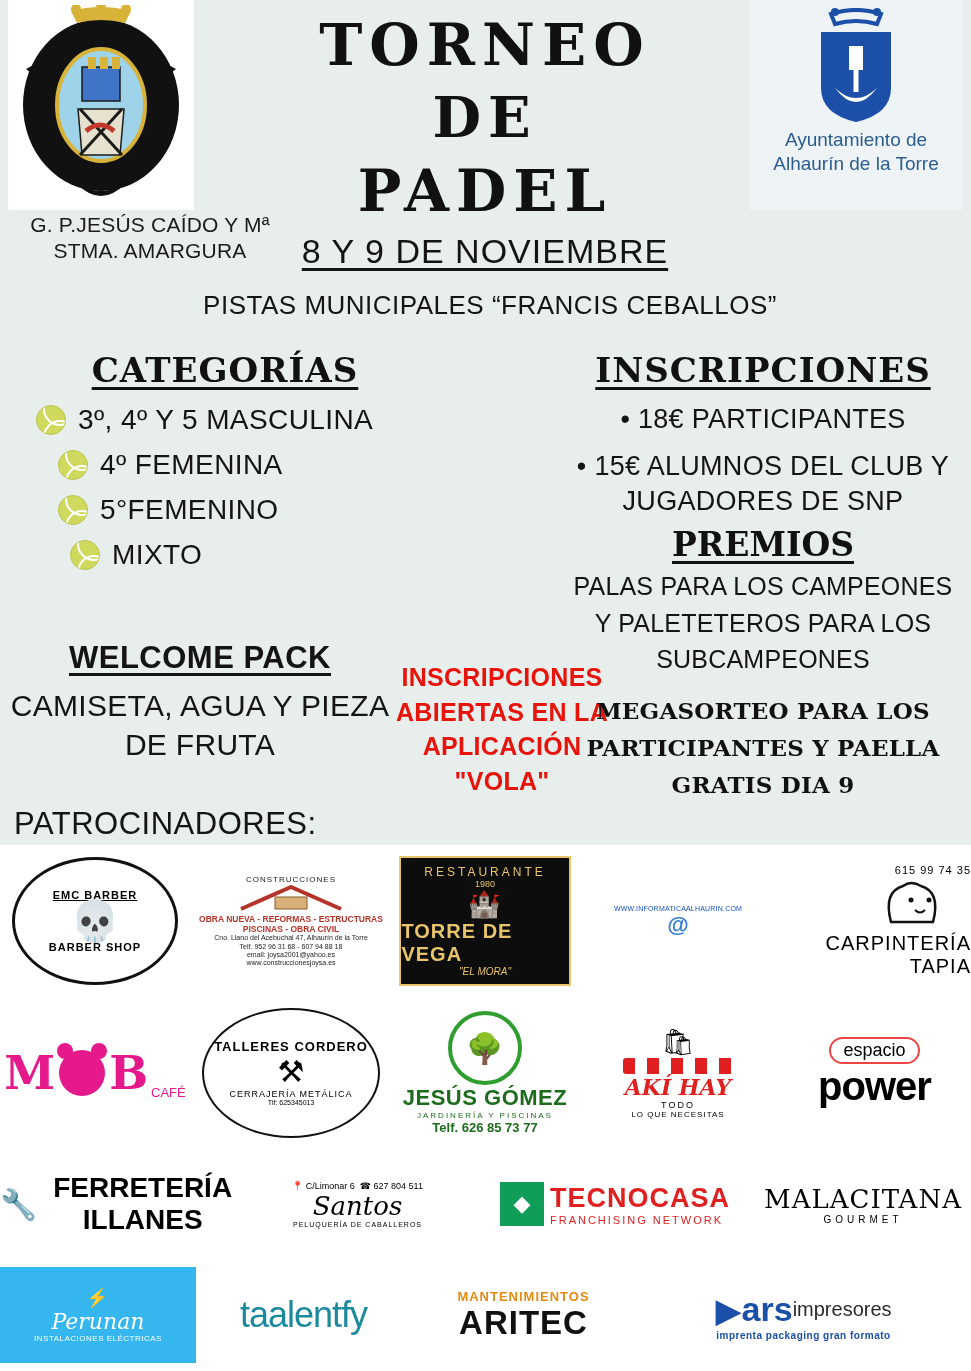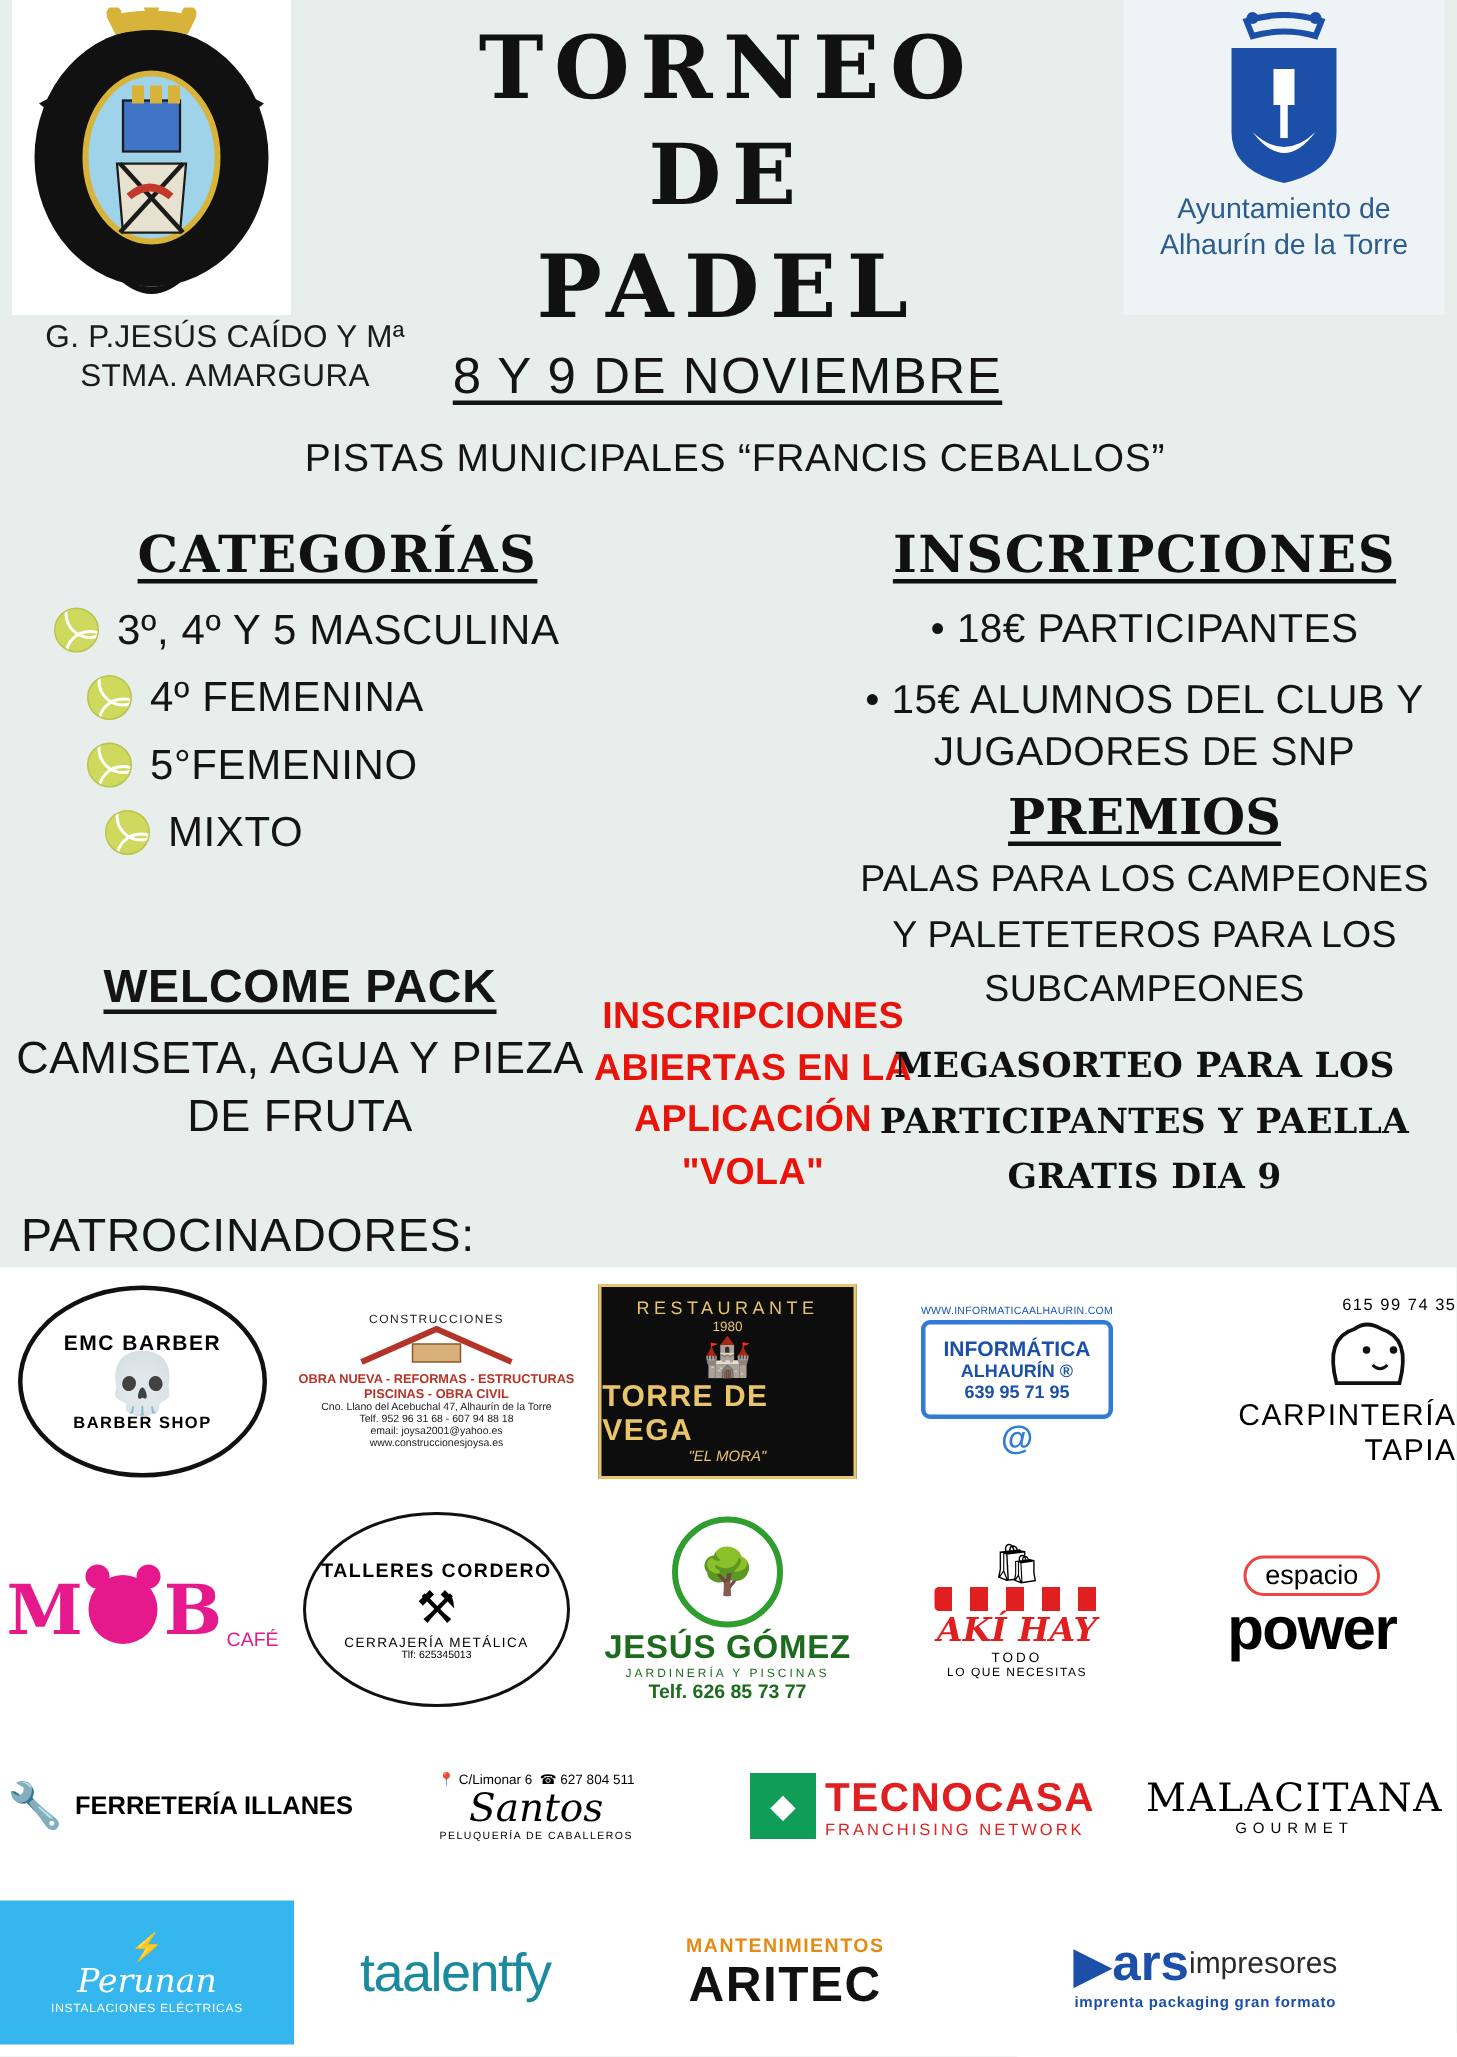--- a/index.html
+++ b/index.html
@@ -237,21 +237,21 @@
   }
 
   
   .s-emc {
     width: 100%; height: 100%;
     border-radius: 50%;
     border: 3px solid #111;
     display: flex; flex-direction: column; align-items: center; justify-content: center;
     font-family: "Liberation Sans", sans-serif;
   }
-  .s-emc .top-t { font-size: 14px; font-weight: 700; letter-spacing: 1px; }
+  .s-emc .top-t { font-size: 11px; font-weight: 700; letter-spacing: 1px; text-decoration: underline; }
   .s-emc .skull { font-size: 40px; line-height: 1; }
   .s-emc .bot-t { font-size: 11px; font-weight: 700; letter-spacing: 1px; }
 
   .joysa { text-align: center; line-height: 1.15; }
   .joysa .brand { font-family: "DejaVu Serif", serif; font-weight: 700; font-size: 30px; color: #b5342a; letter-spacing: 2px;}
   .joysa .small { font-size: 8.5px; color: #b5342a; font-weight: 700; }
   .joysa .tiny { font-size: 7px; color: #222; }
   .joysa .head { font-size: 8px; color: #222; letter-spacing: 1px; }
 
   .tdv {
@@ -316,21 +316,21 @@
   .aki .nm { font-family: "DejaVu Serif", serif; font-style: italic; font-weight: 700; font-size: 22px; color: #e02020; }
   .aki .s1 { font-size: 9px; letter-spacing: 2px; }
   .aki .s2 { font-size: 8px; letter-spacing: 1px; }
 
   .power { text-align: center; }
   .power .e { display: inline-block; border: 2px solid #ef4444; border-radius: 14px; padding: 1px 12px; font-size: 18px; }
   .power .p { font-size: 40px; font-weight: 700; letter-spacing: -1px; }
 
   .ferr { display: flex; align-items: center; gap: 8px; }
   .ferr .ic { color: #2f6fd0; font-size: 30px; }
-  .ferr .tx { font-size: 17px; font-weight: 700; text-align: center; line-height: 1.15; }
+  .ferr .tx { font-size: 28px; font-weight: 700; text-align: center; line-height: 1.15; }
 
   .santos { text-align: center; }
   .santos .addr { font-size: 9px; }
   .santos .nm { font-family: "DejaVu Serif", serif; font-style: italic; font-size: 26px; }
   .santos .sub { font-size: 7px; letter-spacing: 1px; }
 
   .tecno { display: flex; align-items: center; }
   .tecno .sq { width: 44px; height: 44px; background: #0f9d58; display:flex;align-items:center;justify-content:center;color:#fff;font-size: 22px;}
   .tecno .tx { margin-left: 6px; }
   .tecno .n { color: #e02020; font-weight: 700; font-size: 27px; letter-spacing: 1px; }
@@ -487,25 +487,20 @@
         <div class="yr">1980</div>
         <div style="font-size:26px">🏰</div>
         <div class="r2">TORRE DE VEGA</div>
         <div class="r3">"EL MORA"</div>
       </div>
     </div>
 
     <div class="cell" style="width:200px;height:152px">
       <div class="infal">
         <div class="url">WWW.INFORMATICAALHAURIN.COM</div>
-        <div class="screen">
-          <div class="t1">INFORMÁTICA</div>
-          <div class="t2">ALHAURÍN ®</div>
-          <div class="t2">639 95 71 95</div>
-        </div>
         <div class="at">@</div>
       </div>
     </div>
 
     <div class="cell" style="width:193px;height:152px">
       <div class="tapia">
         <div class="ph">615 99 74 35</div>
         <svg width="100" height="52" viewBox="0 0 100 52">
           <path d="M20 46 q-8 -30 12 -36 q8 -6 18 0 q20 6 12 36 Z" fill="none" stroke="#111" stroke-width="2.5"></path>
           <circle cx="40" cy="24" r="2.5" fill="#111"></circle>

